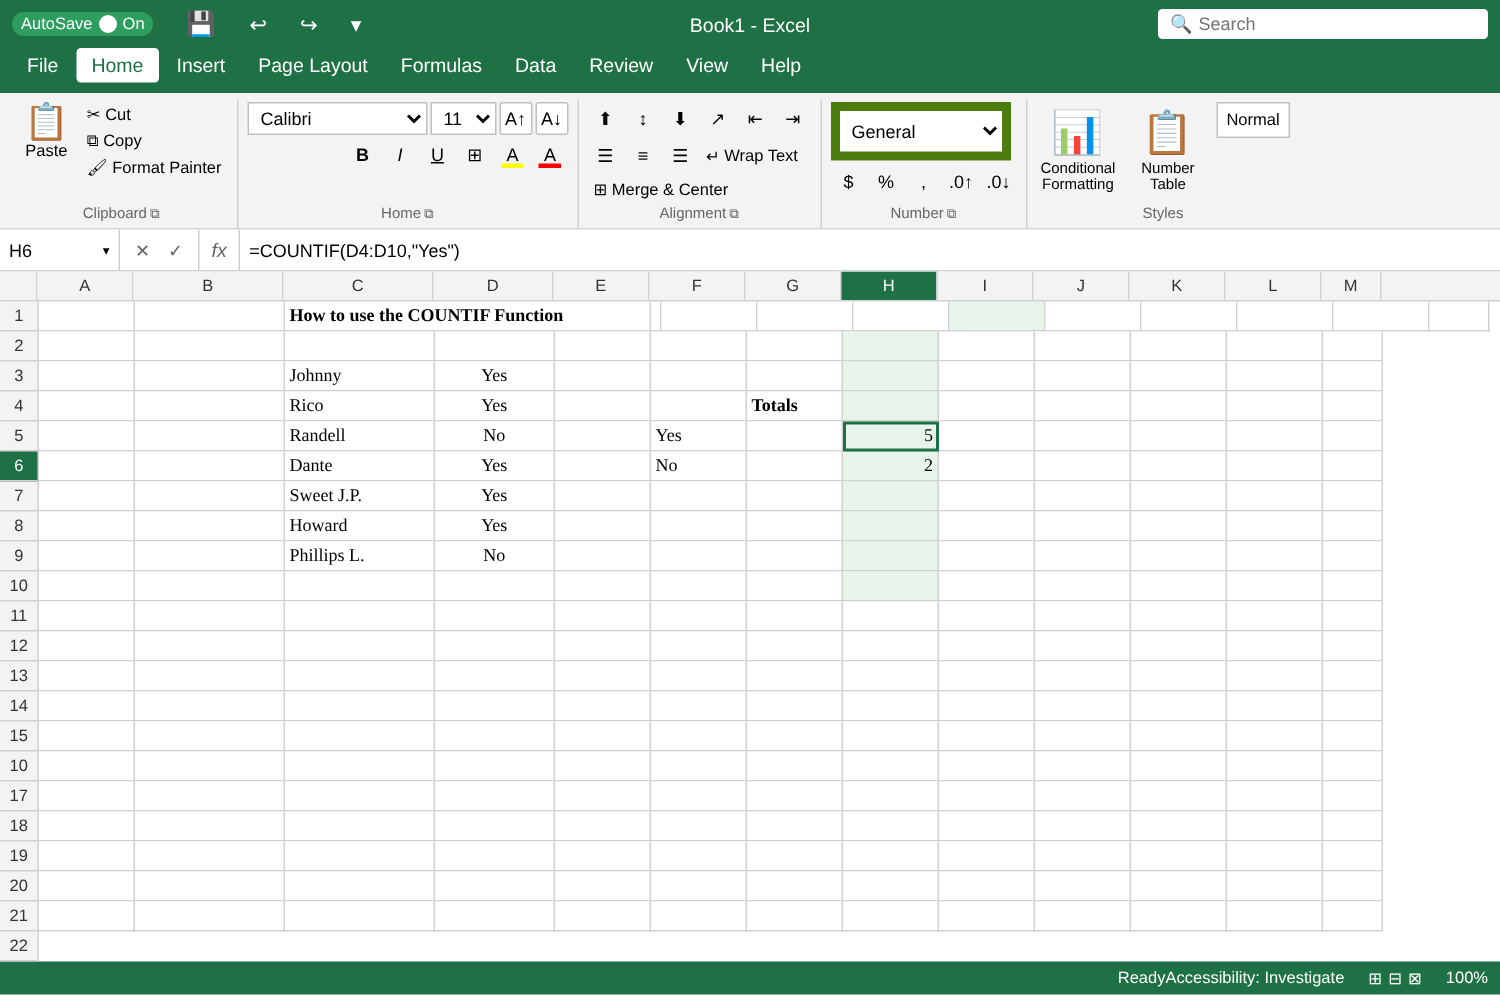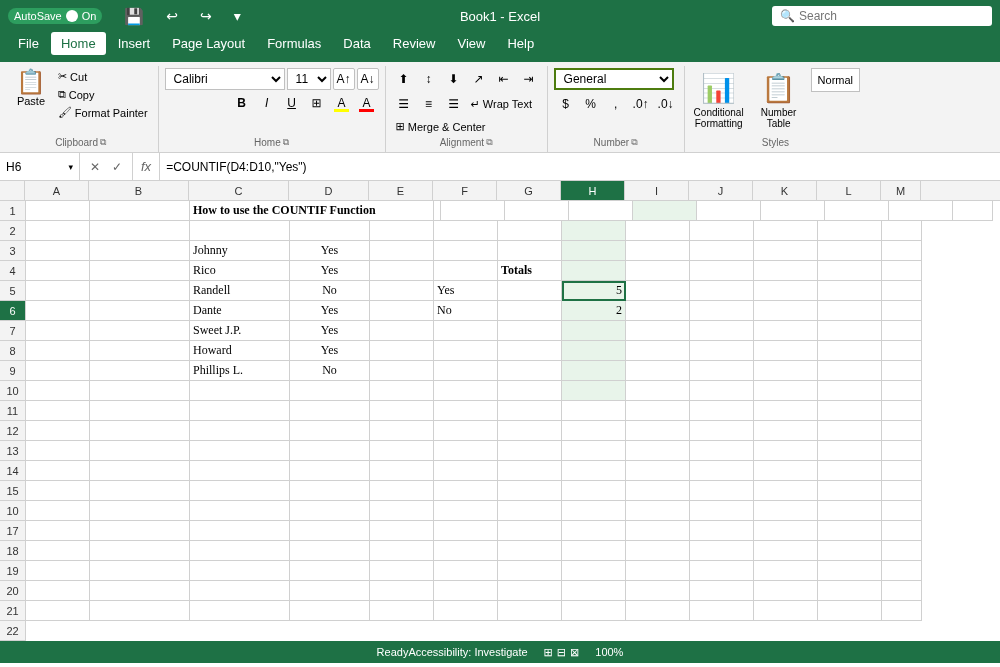--- a/index.html
+++ b/index.html
@@ -155,25 +155,25 @@
       justify-content: center;
       cursor: pointer;
       font-size: 12px;
       border-radius: 2px;
     }
     .fmt-btn.bold { font-weight: bold; }
     .fmt-btn.italic { font-style: italic; }
     .fmt-btn.underline { text-decoration: underline; }
     .align-row { display: flex; gap: 1px; }
     .number-select {
-      border: 2px solid #4d7c0f;
+      border: 6px solid #4d7c0f;
       background: white;
       padding: 1px 4px;
       font-size: 12px;
-      height: 22px;
+      height: 39px;
       width: 120px;
     }
     .number-row { display: flex; gap: 1px; align-items: center; }
     .styles-box {
       background: white;
       border: 1px solid #c0c0c0;
       padding: 2px 6px;
       font-size: 11px;
       height: 24px;
       display: flex;
@@ -356,21 +356,21 @@
 
     
     .status-bar {
       background: #1e7145;
       color: white;
       height: 22px;
       display: flex;
       align-items: center;
       padding: 0 8px;
       font-size: 11px;
-      justify-content: center;
+      justify-content: flex-end;
     }
     .paste-btn {
       display: flex;
       flex-direction: column;
       align-items: center;
       padding: 2px 6px;
       cursor: pointer;
       border-radius: 3px;
       font-size: 11px;
       gap: 1px;

